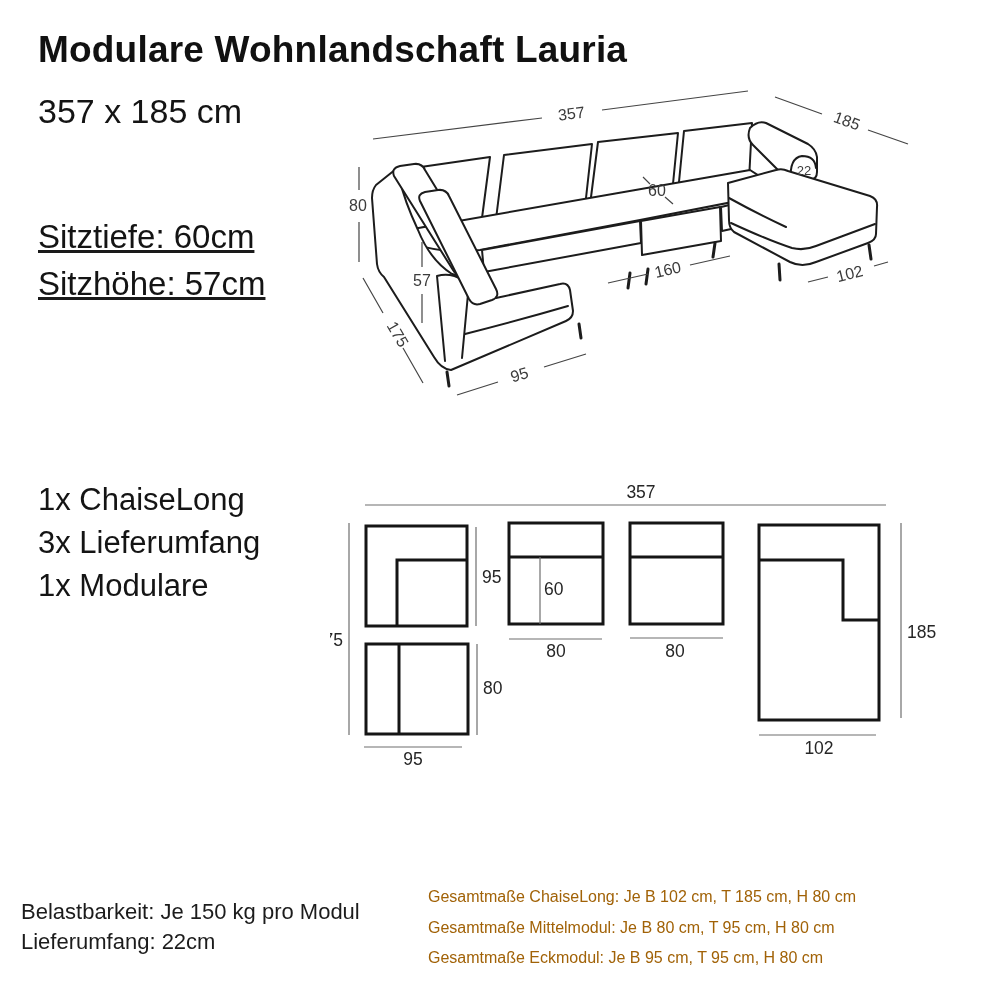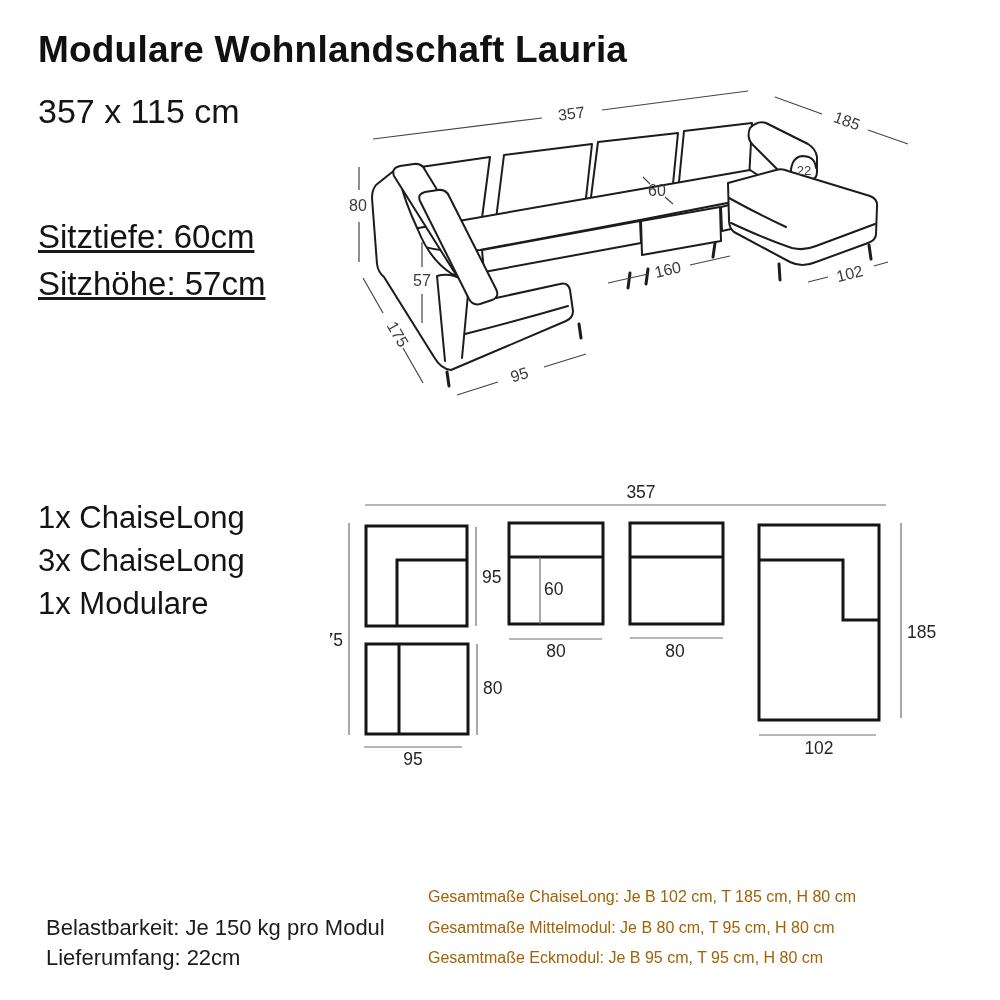--- a/index.html
+++ b/index.html
@@ -20,21 +20,21 @@
   .dim-label-sm{fill:#3b3b3b;font-size:13px;}
   .schem-label{fill:#262626;font-size:17.5px;}
 </style>
 </head>
 <body>
 
 <div id="canvas">
 
   <div class="abs" style="left:38px;top:30px;">
     <div class="title">Modulare Wohnlandschaft Lauria</div>
-    <div class="subtitle">357 x 115 cm</div>
+    <div class="subtitle">357 x 185 cm</div>
   </div>
 
   <div class="abs" style="left:38px;top:213px;text-decoration:underline;">
     <div class="spec-line">Sitztiefe: 60cm</div>
     <div class="spec-line">Sitzhöhe: 57cm</div>
   </div>
 
   <svg class="abs" style="left:330px;top:70px;" width="620" height="345" viewBox="0 0 620 345">
 
     <g fill="#ffffff" stroke="#1c1c1c" stroke-width="2" stroke-linejoin="round" stroke-linecap="round">
@@ -93,22 +93,22 @@
     <text class="dim-label" text-anchor="middle" x="92" y="216">57</text>
     <text class="dim-label" text-anchor="middle" transform="translate(63,267) rotate(60)">175</text>
     <text class="dim-label" text-anchor="middle" transform="translate(191,310) rotate(-17)">95</text>
     <text class="dim-label" text-anchor="middle" transform="translate(339,205) rotate(-13)">160</text>
     <text class="dim-label" text-anchor="middle" transform="translate(521,209) rotate(-14)">102</text>
     <text class="dim-label" text-anchor="middle" x="327" y="126">60</text>
     <text class="dim-label-sm" text-anchor="middle" x="474" y="105">22</text>
   </svg>
 
   <div class="abs" style="left:38px;top:478px;">
-    <div class="lief-item" style="margin-top:18px;">1x ChaiseLong</div>
-    <div class="lief-item">3x ChaiseLong</div>
+    <div class="lief-item" style="">1x ChaiseLong</div>
+    <div class="lief-item">3x Lieferumfang</div>
     <div class="lief-item">1x Modulare</div>
   </div>
 
   <svg class="abs" style="left:330px;top:460px;" width="660" height="320" viewBox="0 0 660 320">
 
     <g stroke="#6e6e6e" stroke-width="1.2" fill="none">
       <line x1="35" y1="45" x2="556" y2="45"></line>
       <line x1="19" y1="63" x2="19" y2="275"></line>
       <line x1="146" y1="67" x2="146" y2="166"></line>
       <line x1="147" y1="184" x2="147" y2="275"></line>
@@ -143,21 +143,21 @@
     <text class="schem-label" x="152" y="123">95</text>
     <text class="schem-label" x="153" y="234">80</text>
     <text class="schem-label" text-anchor="middle" x="83" y="305">95</text>
     <text class="schem-label" x="214" y="135">60</text>
     <text class="schem-label" text-anchor="middle" x="226" y="197">80</text>
     <text class="schem-label" text-anchor="middle" x="345" y="197">80</text>
     <text class="schem-label" x="577" y="178">185</text>
     <text class="schem-label" text-anchor="middle" x="489" y="294">102</text>
   </svg>
 
-  <div class="abs foot-left" style="left:46px;top:897px;margin-top:16px;">
+  <div class="abs foot-left" style="left:21px;top:897px;">
     <div>Belastbarkeit: Je 150 kg pro Modul</div>
     <div>Lieferumfang: 22cm</div>
   </div>
 
   <div class="abs foot-right" style="left:428px;top:882px;">
     <div>Gesamtmaße ChaiseLong: Je B 102 cm, T 185 cm, H 80 cm</div>
     <div>Gesamtmaße Mittelmodul: Je B 80 cm, T 95 cm, H 80 cm</div>
     <div>Gesamtmaße Eckmodul: Je B 95 cm, T 95 cm, H 80 cm</div>
   </div>
 

